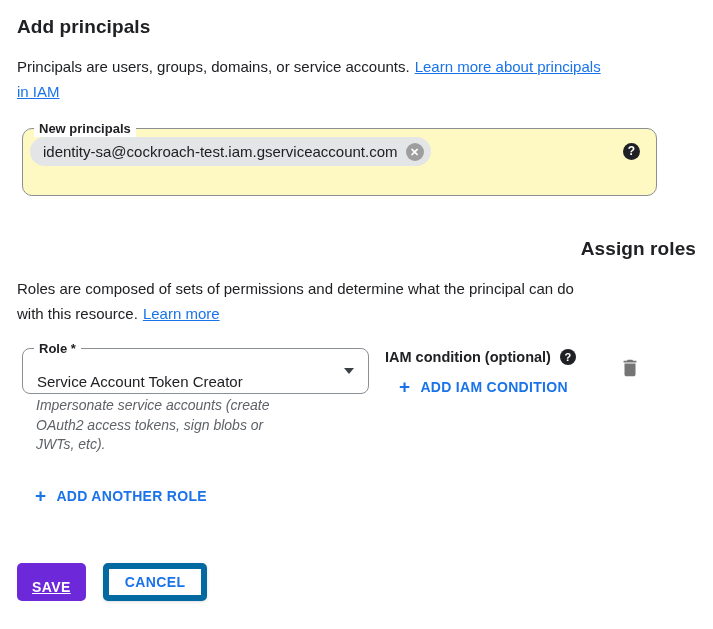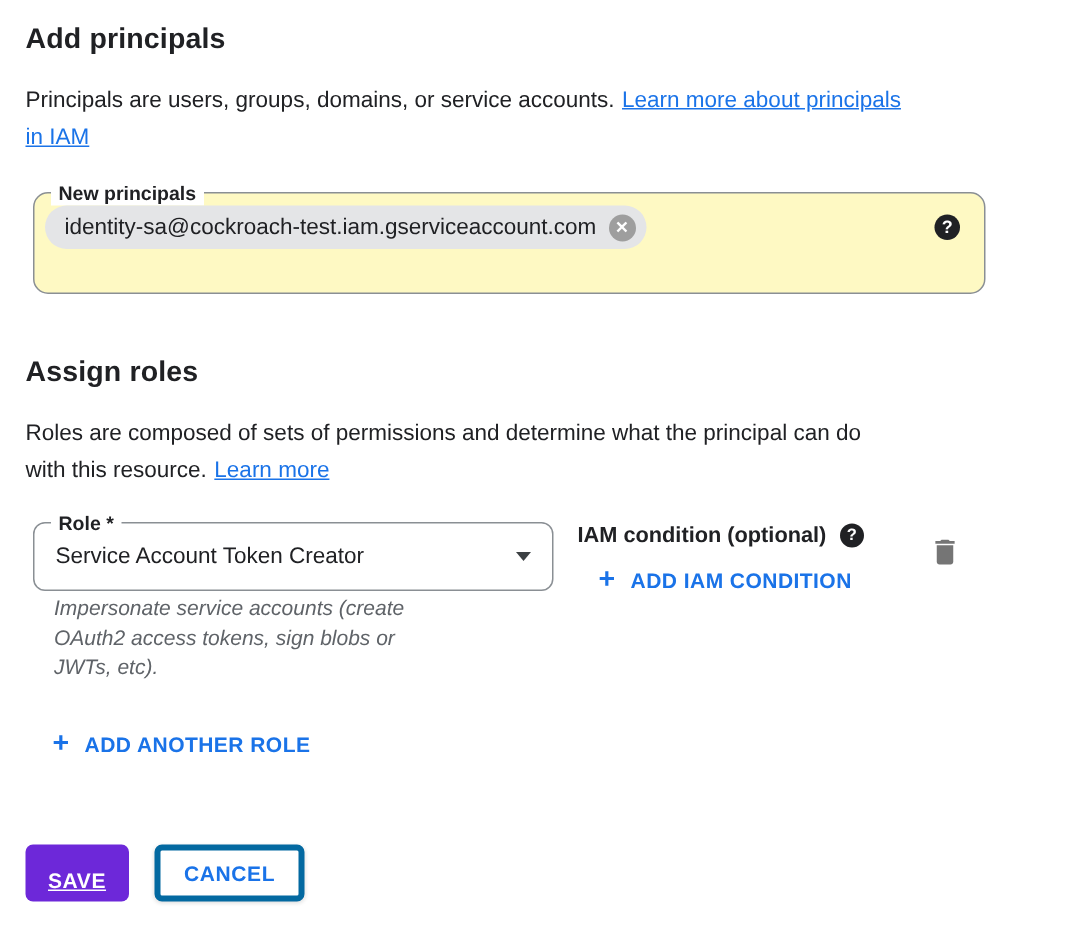--- a/index.html
+++ b/index.html
@@ -4,21 +4,21 @@
 <style>
   html, body { margin:0; padding:0; }
   body {
     width:713px; height:629px; background:#ffffff; overflow:hidden;
     font-family:"Liberation Sans", sans-serif; color:#202124;
   }
   .page { position:relative; width:713px; height:629px; }
 
   .section-title { font-size:19px; font-weight:700; line-height:22px; margin:0; letter-spacing:.1px; }
   .t1 { margin:16px 17px 0 17px; }
-  .t2 { margin:42px 17px 0 17px; }
+  .t2 { margin:42px 17px 0 17px;text-align:right; }
 
   .desc { font-size:15px; line-height:25px; margin:16px 17px 0 17px; color:#202124; }
   a.link { color:#1a73e8; text-decoration:underline; cursor:pointer; }
   .link-gap { margin-left:5px; }
 
   
   .principals-box {
     position:relative; margin:24px 0 0 22px; width:635px; height:68px;
     border:1px solid #8a8f94; border-radius:10px; box-sizing:border-box; background:#fef9c3;
   }
@@ -42,21 +42,21 @@
     line-height:17px; text-align:center; cursor:pointer; flex:none;
   }
   .principals-box .help-badge { position:absolute; top:14px; right:16px; }
 
   
   .role-row { display:flex; align-items:flex-start; margin:22px 0 0 22px; }
   .select-field {
     position:relative; width:347px; height:46px; border:1px solid #8a8f94;
     border-radius:8px; box-sizing:border-box; cursor:pointer; background:#fff;
   }
-  .select-value { position:absolute; left:14px; top:13px; font-size:15px; color:#202124; white-space:nowrap; }
+  .select-value { position:absolute; left:14px; top:24px; font-size:15px; color:#202124; white-space:nowrap; }
   .dropdown-arrow {
     position:absolute; right:14px; top:19px; width:0; height:0;
     border-left:5.5px solid transparent; border-right:5.5px solid transparent;
     border-top:6.5px solid #3c4043;
   }
   .role-help { width:262px; margin:2px 0 0 14px; font-size:14px; line-height:19.5px; color:#5f6368;font-style:italic; }
 
   .cond-col { margin-left:16px; padding-top:1px; }
   .cond-label-row { display:flex; align-items:center; gap:9px; font-size:14.5px; font-weight:700; color:#202124;justify-content:flex-end; }
   .cond-label-row .help-badge { width:16px; height:16px; line-height:16px; font-size:11px; }
@@ -73,21 +73,21 @@
   .trash-btn { margin-left:auto; margin-right:72px; margin-top:9px; background:none; border:none; padding:0; cursor:pointer; line-height:0; }
 
   
   .actions { display:flex; gap:17px; margin:57px 0 0 17px; }
   .btn {
     height:38px; border-radius:5px; font-family:inherit; font-size:14px;
     font-weight:700; letter-spacing:.4px; cursor:pointer;
   }
   .btn-save { background:#6d28d9; color:#ffffff; border:none; padding:16px 15px;text-decoration:underline; }
   .btn-cancel {
-    background:#ffffff; color:#1a73e8; border:4px solid #0369a1; padding:0 16px;
+    background:#ffffff; color:#1a73e8; border:6px solid #0369a1; padding:0 16px;
     box-shadow:0 1px 3px rgba(0,0,0,.14);
   }
 </style>
 </head>
 <body>
 
 <div class="page">
 
   <h1 class="section-title t1">Add principals</h1>
 

